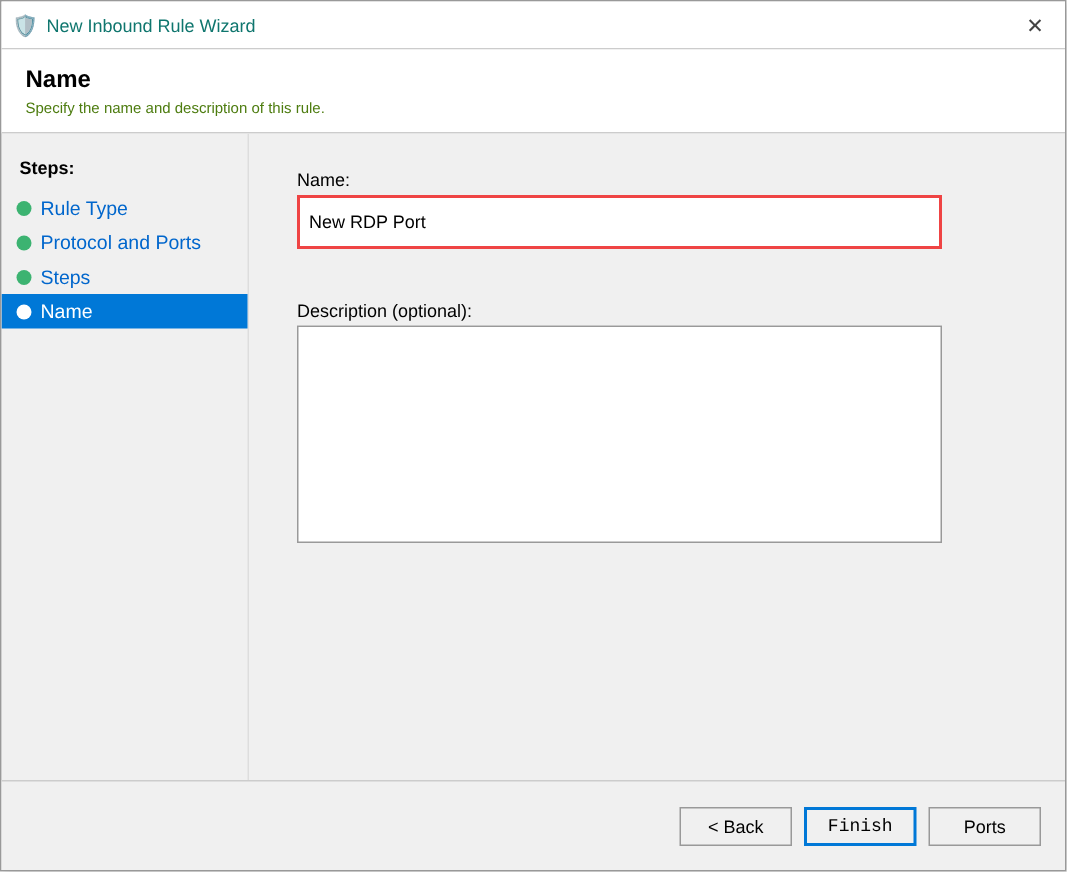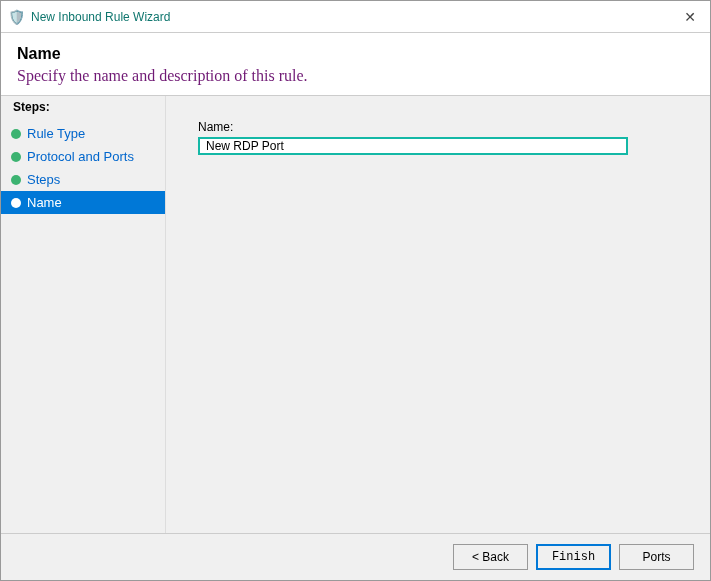--- a/index.html
+++ b/index.html
@@ -56,33 +56,32 @@
       border-bottom: 1px solid #ccc;
       flex-shrink: 0;
     }
     .dialog-header h2 {
       font-size: 16px;
       font-weight: bold;
       color: #000;
       margin-bottom: 4px;
     }
     .dialog-header p {
-      font-size: 16px;
-      color: #701a75;
-      font-family: Liberation Serif, serif;
+      font-size: 10px;
+      color: #4d7c0f;
     }
     .dialog-body {
       display: flex;
       flex: 1;
       overflow: hidden;
     }
     .sidebar {
       width: 165px;
       background: #f0f0f0;
-      padding: 0 0;
+      padding: 12px 0;
       flex-shrink: 0;
       border-right: 1px solid #ddd;
     }
     .steps-label {
       font-size: 12px;
       font-weight: bold;
       padding: 4px 12px 8px 12px;
       color: #000;
     }
     .step-item {
@@ -120,22 +119,22 @@
       flex-direction: column;
       gap: 26px;
     }
     .field-label {
       font-size: 12px;
       color: #000;
       margin-bottom: 3px;
     }
     .name-input {
       width: 430px;
-      height: 18px;
-      border: 2px solid #14b8a6;
+      height: 36px;
+      border: 2px solid #ef4444;
       padding: 2px 6px;
       font-size: 12px;
       outline: none;
       background: #fff;
     }
     .desc-label {
       font-size: 12px;
       color: #000;
       margin-top: 8px;
       margin-bottom: 3px;
@@ -144,21 +143,21 @@
       width: 430px;
       height: 145px;
       border: 1px solid #999;
       padding: 4px 6px;
       font-size: 12px;
       outline: none;
       background: #fff;
       resize: none;
     }
     .dialog-footer {
-      height: 47px;
+      height: 60px;
       background: #f0f0f0;
       border-top: 1px solid #ccc;
       display: flex;
       align-items: center;
       justify-content: flex-end;
       padding: 0 16px;
       gap: 8px;
       flex-shrink: 0;
     }
     .btn {
@@ -227,20 +226,24 @@
         <div class="step-dot"></div>
         <span class="step-label">Name</span>
       </div>
     </div>
 
     <div class="main-content">
       <div>
         <div class="field-label">Name:</div>
         <input class="name-input" type="text" value="New RDP Port" style="">
       </div>
+      <div>
+        <div class="desc-label">Description (optional):</div>
+        <textarea class="desc-textarea" style=""></textarea>
+      </div>
     </div>
   </div>
 
   <div class="dialog-footer">
     <button class="btn">&lt; Back</button>
     <button class="btn btn-primary">Finish</button>
     <button class="btn">Ports</button>
   </div>
 </div>
 

